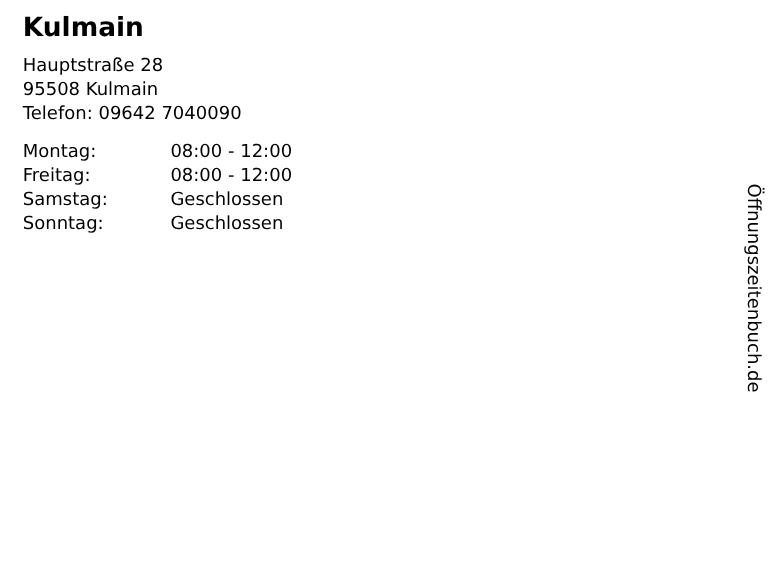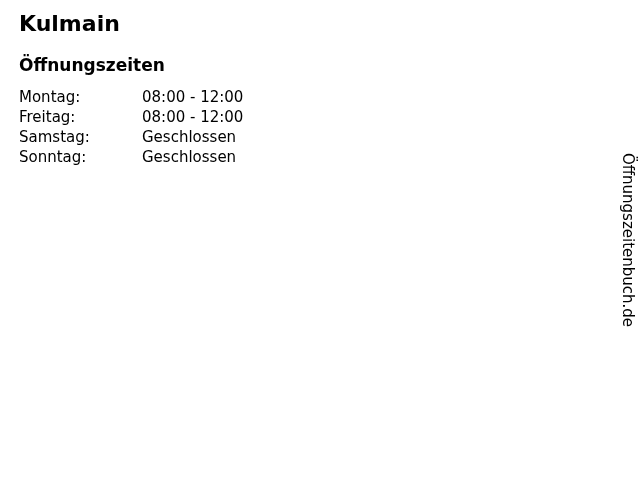--- a/index.html
+++ b/index.html
@@ -53,22 +53,26 @@
     color: #000000;
     text-decoration: none;
   }
 </style>
 </head>
 <body>
 
 <div class="content">
   <h1 class="page-title">Kulmain</h1>
 
+  <div class="address">
+    <div>Hauptstraße 28</div>
+    <div>95508 Kulmain</div>
+    <div>Telefon: 09642 7040090</div>
+  </div>
 
-  <h2 class="hours-heading">Öffnungszeiten</h2>
 
   <table class="hours">
     <tbody>
       <tr>
         <td class="day">Montag:</td>
         <td class="time">08:00 - 12:00</td>
       </tr>
       <tr>
         <td class="day">Freitag:</td>
         <td class="time">08:00 - 12:00</td>

